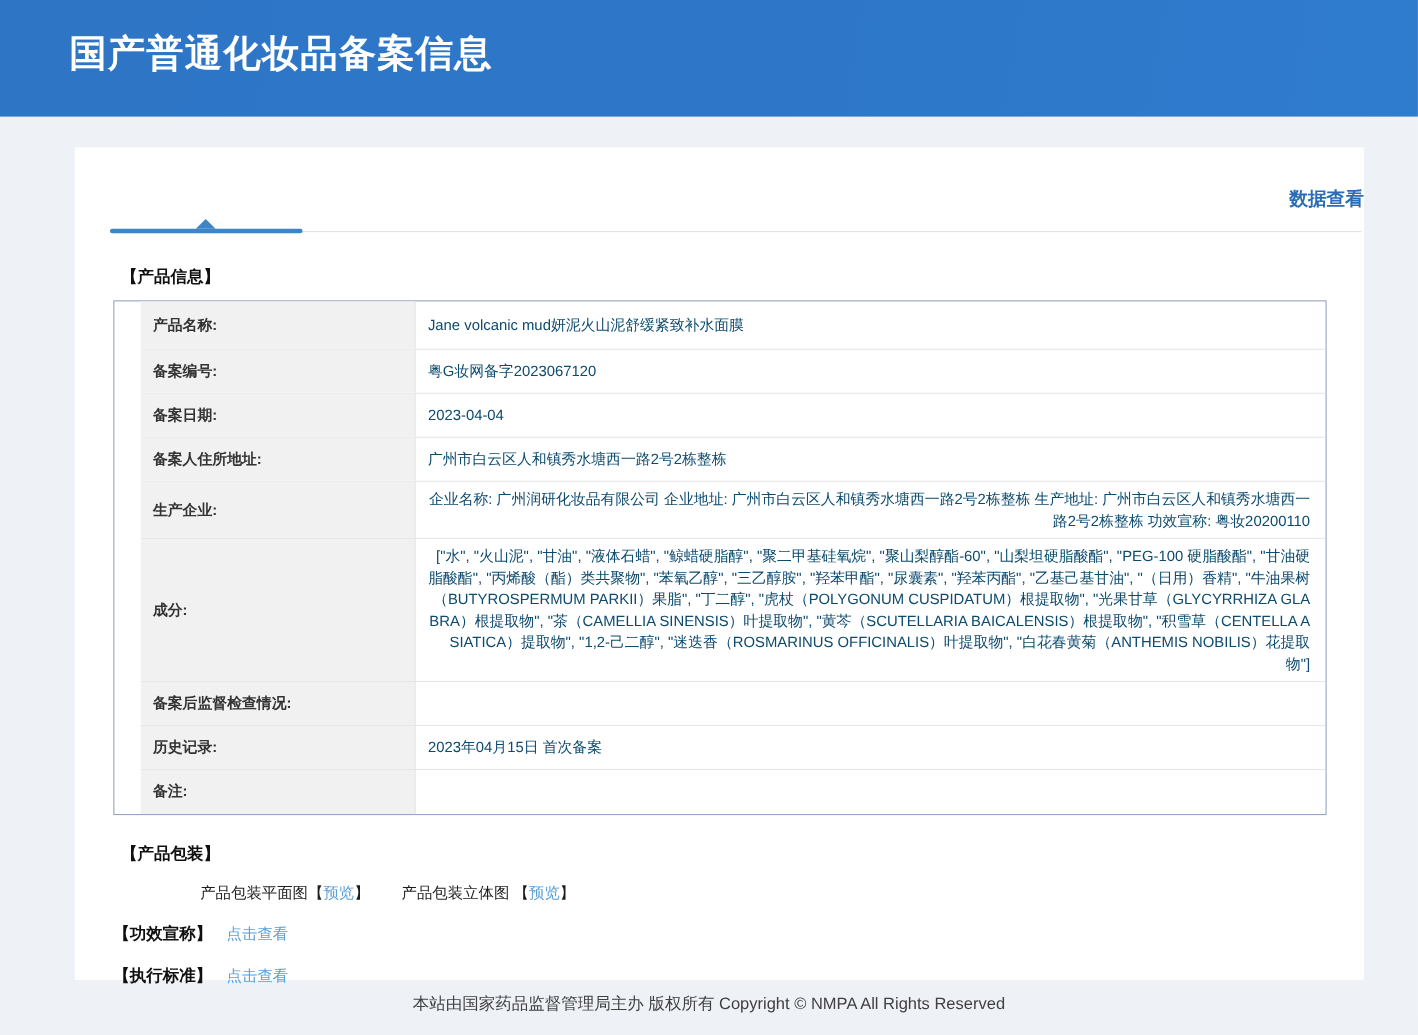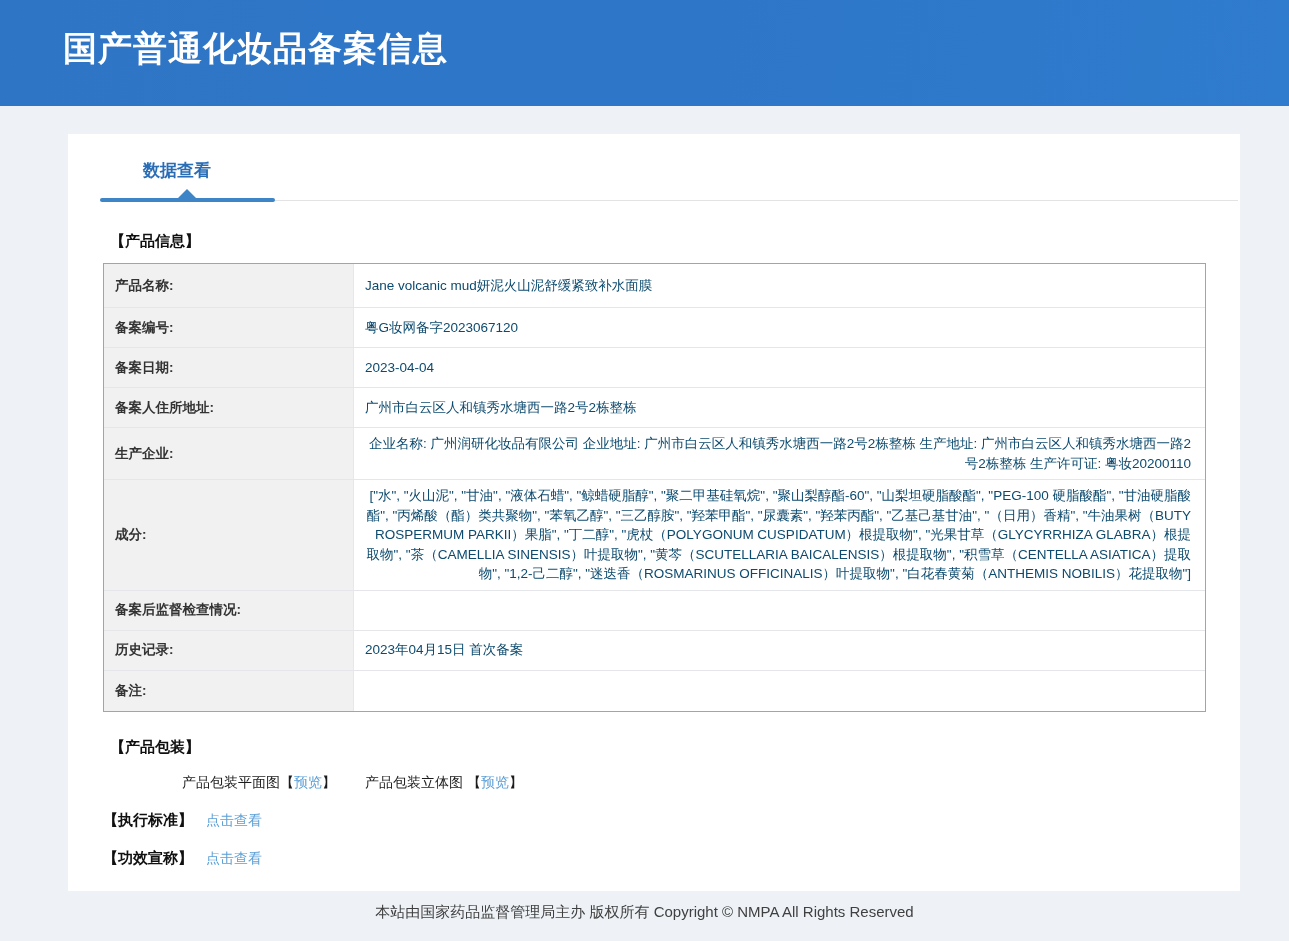--- a/index.html
+++ b/index.html
@@ -20,21 +20,21 @@
     font-size:34px; font-weight:bold; color:#ffffff; letter-spacing:1px;
   }
   
   .card {
     width:1172px; height:757px;
     margin:28px 0 0 68px;
     background:#ffffff;
     position:relative;
   }
   
-  .tab-area { padding-top:25px; }
+  .tab-area { padding-top:35px;text-align:right; }
   .tab-label {
     display:inline-block; margin-left:75px;
     color:var(--tab-blue,#2a6db5); font-weight:bold; font-size:17px;
     cursor:pointer;
   }
   .tab-underline-row { position:relative; height:12px; margin-top:12px; }
   .gray-line { position:absolute; left:32px; right:2px; top:6px; border-top:1px solid #e3e3e3; }
   .blue-bar  { position:absolute; left:32px; top:4px; width:175px; height:4px; background:#3d85c6; border-radius:2px; }
   .tab-triangle {
     position:absolute; left:110px; top:-5px; width:0; height:0;
@@ -43,20 +43,21 @@
   }
   
   .section-title {
     margin:26px 0 0 42px;
     font-size:15px; font-weight:bold; color:#101010;
   }
   
   .info-table {
     margin:12px 34px 0 35px;
     border:1px solid var(--table-border,#96a4c6);
+    padding-left:24px;
   }
   .trow { display:flex; align-items:stretch; border-bottom:1px solid #e4e6ea; }
   .trow:last-child { border-bottom:none; }
   .tlabel {
     width:250px; min-width:250px;
     display:flex; align-items:center;
     background:var(--label-bg,#f1f1f2);
     border-right:1px solid #e8e8e8;
     padding-left:11px;
     font-weight:bold; color:#333333; font-size:13.5px;
@@ -115,21 +116,21 @@
     <div class="trow h40">
       <div class="tlabel">备案日期:</div>
       <div class="tvalue">2023-04-04</div>
     </div>
     <div class="trow h40">
       <div class="tlabel">备案人住所地址:</div>
       <div class="tvalue">广州市白云区人和镇秀水塘西一路2号2栋整栋</div>
     </div>
     <div class="trow h50">
       <div class="tlabel">生产企业:</div>
-      <div class="tvalue">企业名称: 广州润研化妆品有限公司 企业地址: 广州市白云区人和镇秀水塘西一路2号2栋整栋 生产地址: 广州市白云区人和镇秀水塘西一路2号2栋整栋 生产许可证: 粤妆20200110</div>
+      <div class="tvalue">企业名称: 广州润研化妆品有限公司 企业地址: 广州市白云区人和镇秀水塘西一路2号2栋整栋 生产地址: 广州市白云区人和镇秀水塘西一路2号2栋整栋 功效宣称: 粤妆20200110</div>
     </div>
     <div class="trow h98">
       <div class="tlabel">成分:</div>
       <div class="tvalue">["水", "火山泥", "甘油", "液体石蜡", "鲸蜡硬脂醇", "聚二甲基硅氧烷", "聚山梨醇酯-60", "山梨坦硬脂酸酯", "PEG-100 硬脂酸酯", "甘油硬脂酸酯", "丙烯酸（酯）类共聚物", "苯氧乙醇", "三乙醇胺", "羟苯甲酯", "尿囊素", "羟苯丙酯", "乙基己基甘油", "（日用）香精", "牛油果树（BUTYROSPERMUM PARKII）果脂", "丁二醇", "虎杖（POLYGONUM CUSPIDATUM）根提取物", "光果甘草（GLYCYRRHIZA GLABRA）根提取物", "茶（CAMELLIA SINENSIS）叶提取物", "黄芩（SCUTELLARIA BAICALENSIS）根提取物", "积雪草（CENTELLA ASIATICA）提取物", "1,2-己二醇", "迷迭香（ROSMARINUS OFFICINALIS）叶提取物", "白花春黄菊（ANTHEMIS NOBILIS）花提取物"]</div>
     </div>
     <div class="trow h40">
       <div class="tlabel">备案后监督检查情况:</div>
       <div class="tvalue"></div>
     </div>
     <div class="trow h40">
@@ -142,22 +143,22 @@
     </div>
   </div>
 
   <div class="section-title">【产品包装】</div>
 
   <div class="pack-line">
     <span>产品包装平面图</span><span class="bracket">【</span><a class="link">预览</a><span class="bracket">】</span><span class="pack-item2">产品包装立体图 </span><span class="bracket">【</span><a class="link">预览</a><span class="bracket">】</span>
   </div>
 
   <div class="std-line">
-    <span class="std-title">【执行标准】</span><a class="link std-link">点击查看</a>
+    <span class="std-title">【功效宣称】</span><a class="link std-link">点击查看</a>
   </div>
 
   <div class="std-line">
-    <span class="std-title">【功效宣称】</span><a class="link std-link">点击查看</a>
+    <span class="std-title">【执行标准】</span><a class="link std-link">点击查看</a>
   </div>
 
 </div>
 
 <div class="footer">本站由国家药品监督管理局主办 版权所有 Copyright © NMPA All Rights Reserved</div>
 
 </body></html>

